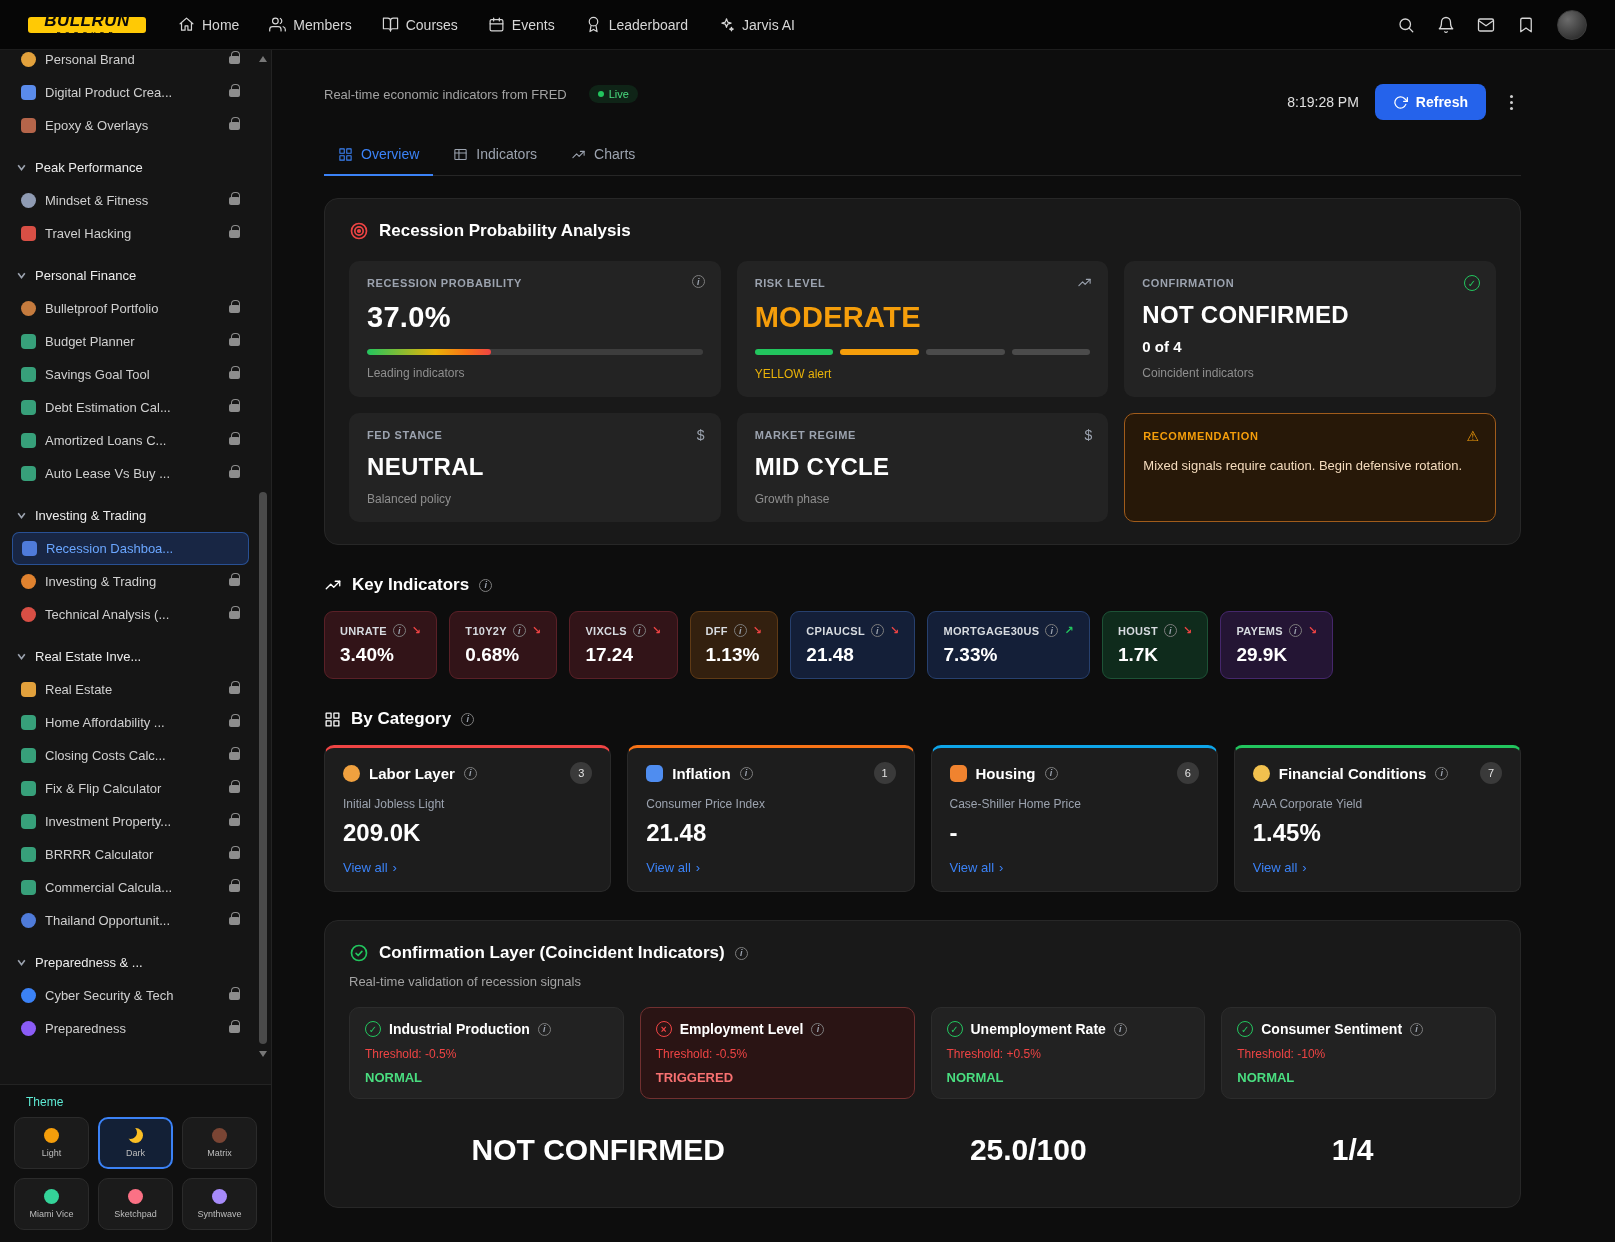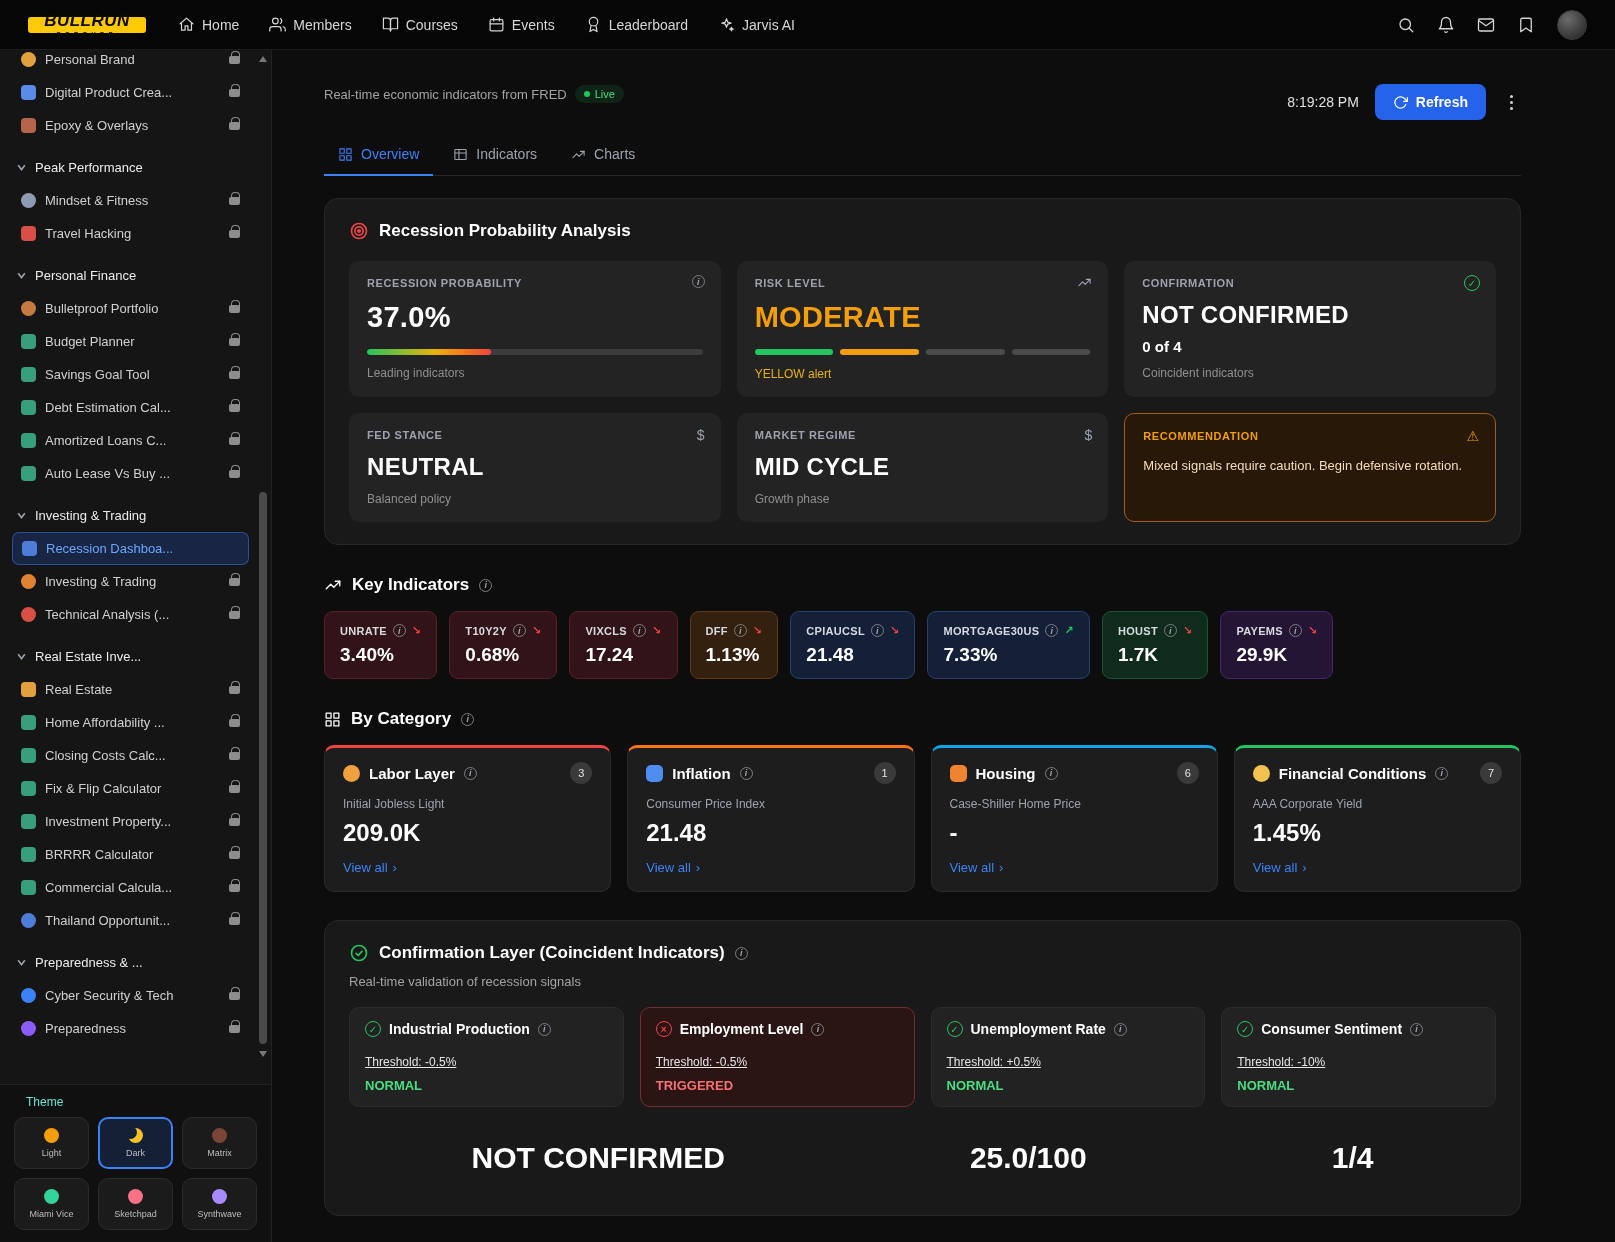--- a/index.html
+++ b/index.html
@@ -43,21 +43,21 @@
   .theme-btn { height:52px; background:#1b1b1b; border:1px solid #2b2b2b; border-radius:10px; display:flex; flex-direction:column; align-items:center; justify-content:center; gap:5px; cursor:pointer; }
   .theme-btn.selected { border:2px solid #3b82f6; background:#132036; }
   .t-icon { width:15px; height:15px; border-radius:50%; }
   .t-moon { background:transparent; box-shadow:inset -5px -3px 0 1px #fbbf24; }
   .t-label { font-size:9px; color:#bdbdbd; }
 
   
   .main { flex:1; overflow:hidden; padding:26px 94px 0 52px; background:#0d0d0d; }
   .page-header { display:flex; align-items:flex-start; }
   .page-title { font-size:26px; font-weight:800; color:#fff; }
-  .subtitle-row { display:flex; align-items:center; gap:8px; margin-top:9px;justify-content:space-between; }
+  .subtitle-row { display:flex; align-items:center; gap:22px; margin-top:9px;justify-content:space-between; }
   .subtitle { font-size:13px; color:#a3a3a3; }
   .live-pill { display:flex; align-items:center; gap:5px; background:rgba(34,197,94,.13); border-radius:10px; padding:3px 9px; font-size:11px; color:#4ade80; }
   .live-dot { width:6px; height:6px; border-radius:50%; background:#22c55e; }
   .header-right { margin-left:auto; display:flex; align-items:center; gap:16px; margin-top:8px; }
   .time-text { font-size:14px; color:#e0e0e0; }
   .refresh-btn { display:flex; align-items:center; gap:8px; background:#2563eb; color:#fff; font-size:14px; font-weight:600; border:none; border-radius:8px; padding:10px 18px; cursor:pointer; font-family:inherit; }
   .refresh-btn svg { stroke:#fff; fill:none; stroke-width:2; stroke-linecap:round; stroke-linejoin:round; }
   .kebab { padding:6px 8px; cursor:pointer; display:flex; align-items:center; }
   .kebab-dots { width:3px; height:3px; border-radius:50%; background:#cfcfcf; box-shadow:0 6px 0 #cfcfcf, 0 -6px 0 #cfcfcf; }
 
@@ -104,37 +104,37 @@
   .ki-green { background:#0f2b1c; border-color:#1d5236; }
   .ki-purple { background:#241534; border-color:#45276b; }
   .ki-label { display:flex; align-items:center; gap:6px; font-size:11px; font-weight:700; color:#d7dbe0; letter-spacing:.3px; }
   .ki-value { font-size:19px; font-weight:800; color:#fff; margin-top:7px; }
   .trend-down { color:#ef4444; font-size:11px; }
   .trend-up { color:#22c55e; font-size:11px; }
 
   .cat-grid { display:grid; grid-template-columns:repeat(4,1fr); gap:16px; margin-top:16px; }
   .cat-card { background:#1d1d1d; border:1px solid #2a2a2a; border-top:3px solid #888; border-radius:10px; padding:14px 18px 16px; }
   .cat-card.red { border-top-color:#ef4444; } .cat-card.orange { border-top-color:#f97316; }
-  .cat-card.blue { border-top-color:#0ea5e9; } .cat-card.green { border-top-color:#22c55e; }
+  .cat-card.blue { border-top-color:#0ea5e9; } .cat-card.green { border-top-color:#22c55e;border-radius:8px; }
   .cat-head { display:flex; align-items:center; gap:9px; }
   .cat-icon { width:17px; height:17px; border-radius:5px; flex-shrink:0; }
   .cat-name { font-size:15px; font-weight:700; color:#fff; }
   .cat-badge { margin-left:auto; width:22px; height:22px; border-radius:50%; background:#3a3a3a; color:#e5e5e5; font-size:11px; display:flex; align-items:center; justify-content:center; }
   .cat-metric { font-size:12px; color:#9ca3af; margin-top:13px; }
   .cat-value { font-size:24px; font-weight:800; color:#fff; margin-top:8px; }
   .view-all { font-size:13px; color:#3b82f6; margin-top:13px; cursor:pointer; display:flex; align-items:center; gap:5px; }
 
   .confirm-card { margin-top:28px; padding:22px 24px 40px; }
   .confirm-sub { font-size:13px; color:#a3a3a3; margin-top:11px; }
   .cl-grid { display:grid; grid-template-columns:repeat(4,1fr); gap:16px; margin-top:18px; }
   .cl-tile { background:#222; border:1px solid #2c2c2c; border-radius:10px; padding:13px 15px; }
   .cl-tile.alert { background:#2a1414; border-color:#713030; }
   .cl-head { display:flex; align-items:center; gap:8px; font-size:14px; font-weight:600; color:#fff; white-space:nowrap; }
   .ok-ic { color:#22c55e; } .bad-ic { color:#ef4444; }
-  .cl-threshold { font-size:12px; color:#e5e5e5; margin-top:18px;text-decoration:underline; }
+  .cl-threshold { font-size:12px; color:#ef4444; margin-top:10px; }
   .cl-status { font-size:13px; font-weight:700; margin-top:9px; }
   .cl-status.ok { color:#4ade80; } .cl-status.alert { color:#f87171; }
   .cl-footer { display:flex; justify-content:space-around; margin-top:34px; }
   .cl-foot-item { font-size:30px; font-weight:800; color:#fff; }
 </style>
 </head>
 <body>
 
 <header class="topnav">
   <div class="logo">

